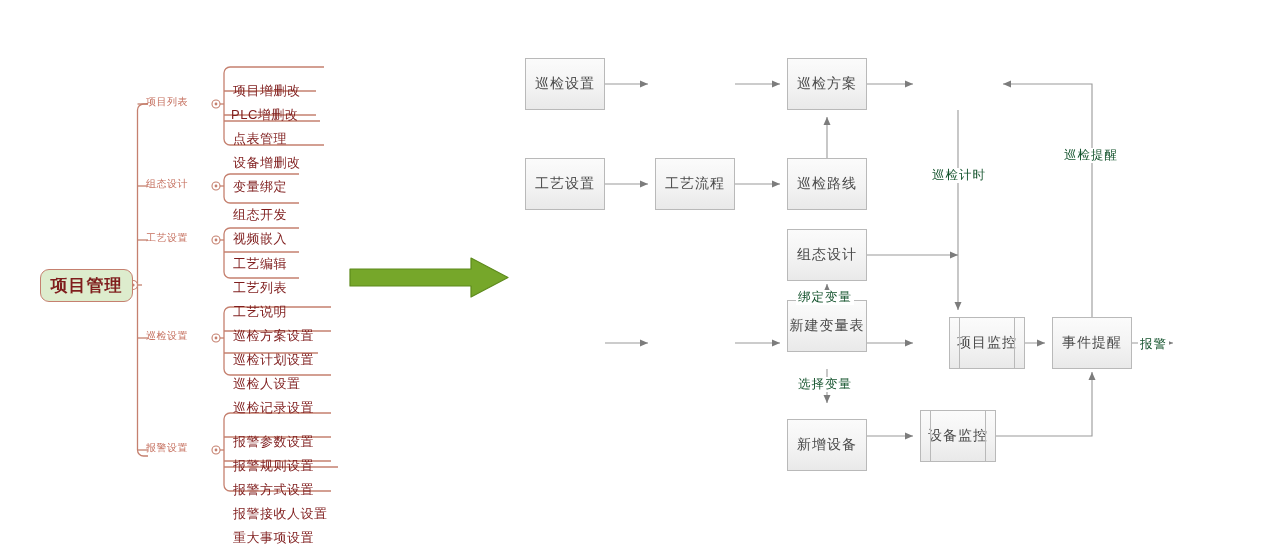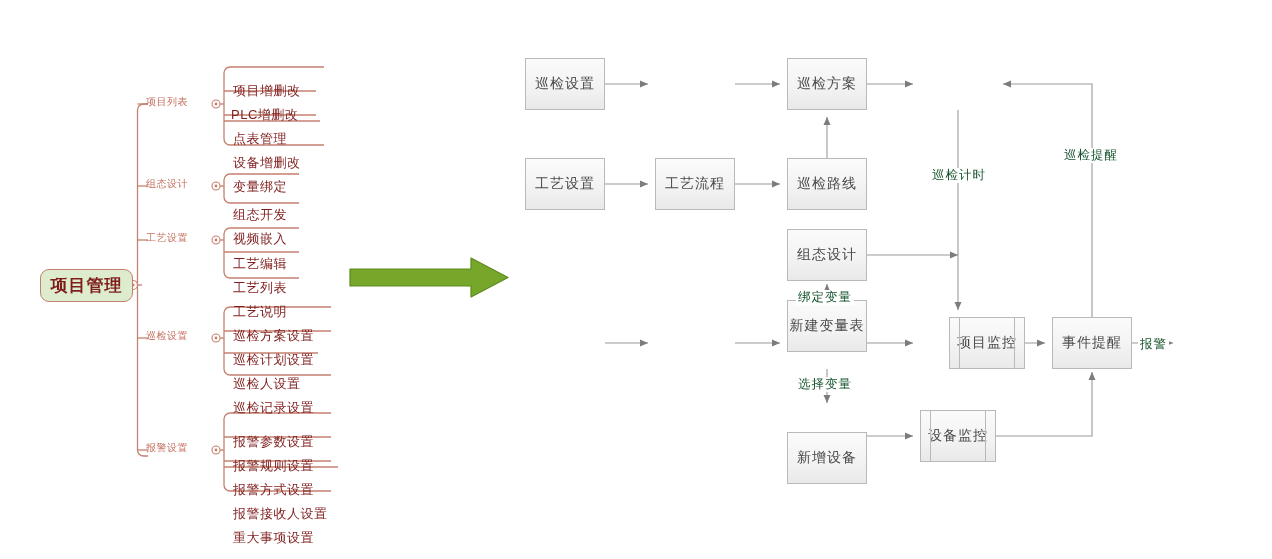--- a/index.html
+++ b/index.html
@@ -246,21 +246,21 @@
     <div class="fbox" style="left:525px;top:158px;width:80px;height:52px;">工艺设置</div>
     <div class="fbox" style="left:655px;top:158px;width:80px;height:52px;">工艺流程</div>
     <div class="fbox" style="left:787px;top:158px;width:80px;height:52px;">巡检路线</div>
 
     <div class="fbox" style="left:787px;top:229px;width:80px;height:52px;">组态设计</div>
 
     <div class="fbox" style="left:787px;top:300px;width:80px;height:52px;">新建变量表</div>
     <div class="fbox pre" style="left:920px;top:317px;width:76px;height:52px;margin-left:29px;">项目监控</div>
     <div class="fbox" style="left:1052px;top:317px;width:80px;height:52px;">事件提醒</div>
 
-    <div class="fbox" style="left:787px;top:432px;width:80px;height:52px;font-family:Liberation Serif, serif;">新增设备</div>
+    <div class="fbox" style="left:787px;top:419px;width:80px;height:52px;font-family:Liberation Serif, serif;">新增设备</div>
     <div class="fbox pre" style="left:920px;top:410px;width:76px;height:52px;">设备监控</div>
 
     <div class="flabel" style="left:930px;top:168px;">巡检计时</div>
     <div class="flabel" style="left:1062px;top:148px;">巡检提醒</div>
     <div class="flabel" style="left:796px;top:290px;text-align:center;">绑定变量</div>
     <div class="flabel" style="left:796px;top:377px;">选择变量</div>
     <div class="flabel" style="left:1138px;top:337px;">报警</div>
   </div>
 
 </div>

